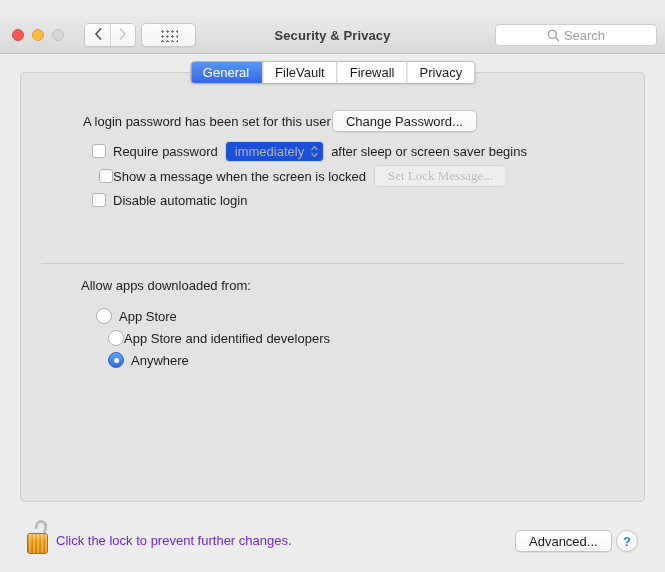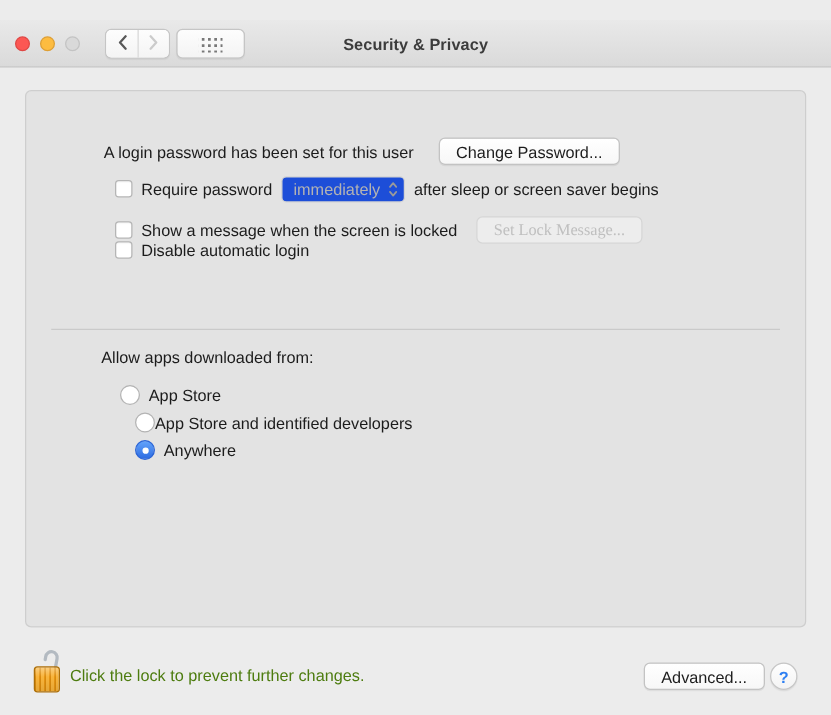--- a/index.html
+++ b/index.html
@@ -127,30 +127,30 @@
   
   .lockicon { position:absolute; left:26px; top:519px; width:24px; height:36px; }
   .shackle { position:absolute; top:0; left:5px; transform:rotate(10deg); transform-origin:80% 100%; }
   .lockbody {
     position:absolute; bottom:1px; left:1px; width:21px; height:21px;
     border-radius:3px; border:1px solid #ad6f08;
     background:
       linear-gradient(rgba(255,255,255,0.35), rgba(255,255,255,0) 40%, rgba(0,0,0,0.08)),
       repeating-linear-gradient(90deg,#d98a0e 0 1px,#f8b43c 1px 3px,#e79614 3px 4px);
   }
-  .lockhint { position:absolute; left:56px; top:533px; font-size:13px; color:#4d7c0f; }
+  .lockhint { position:absolute; left:56px; top:533px; font-size:13px; color:#6d28d9; }
   .advanced { position:absolute; left:515px; top:530px; }
   .helpbtn {
     position:absolute; left:616px; top:530px; width:22px; height:22px;
     border-radius:50%; background:linear-gradient(#ffffff,#f3f3f3);
     border:1px solid #c6c6c6; box-shadow:0 1px 1px rgba(0,0,0,0.08);
     display:flex; align-items:center; justify-content:center;
     color:#2d7ff2; font-size:13px; font-weight:bold;
   }
-  .gap13 { margin-left:20px; }
+  .gap13 { margin-left:1px; }
   .gap8  { margin-left:8px;font-family:Liberation Serif, serif; }
   .lbl   { white-space:nowrap; }
 </style>
 </head>
 <body>
 
 <div class="window">
 
   <div class="titlebar">
     <div class="traffic">
@@ -175,22 +175,37 @@
         </span>
       </div>
     </div>
 
     <div class="showall">
       <span class="gridicon"></span>
     </div>
 
     <div class="wintitle">Security &amp; Privacy</div>
 
-  </div>
-
+    <div class="searchfield">
+      <span style="display:flex;">
+        <svg width="13" height="13" viewBox="0 0 13 13">
+            <circle cx="5.4" cy="5.4" r="4" stroke="#9b9b9b" stroke-width="1.3" fill="none"></circle>
+            <line x1="8.4" y1="8.4" x2="11.6" y2="11.6" stroke="#9b9b9b" stroke-width="1.3" stroke-linecap="round"></line>
+          </svg>
+      </span>
+      <span>Search</span>
+    </div>
+  </div>
+
+  <div class="tabbar">
+    <div class="tab selected">General</div>
+    <div class="tab">FileVault</div>
+    <div class="tab">Firewall</div>
+    <div class="tab">Privacy</div>
+  </div>
 
   <div class="panel">
 
     <div class="row" style="left:62px; top:36px; height:24px;">
       <span class="lbl">A login password has been set for this user</span>
       <button class="btn gap13">Change Password...</button>
     </div>
 
     <div class="row" style="left:71px; top:67px; height:22px; gap:7px;">
       <span class="cb"></span>
@@ -200,21 +215,21 @@
         <span style="display:flex;">
           <svg width="7" height="13" viewBox="0 0 7 13">
               <path d="M1 4.5 L3.5 1.5 L6 4.5" stroke="#9a9a9a" stroke-width="1.4" fill="none" stroke-linecap="round" stroke-linejoin="round"></path>
               <path d="M1 8.5 L3.5 11.5 L6 8.5" stroke="#9a9a9a" stroke-width="1.4" fill="none" stroke-linecap="round" stroke-linejoin="round"></path>
             </svg>
         </span>
       </span>
       <span class="lbl">after sleep or screen saver begins</span>
     </div>
 
-    <div class="row" style="left:71px; top:92px; height:22px; gap:7px;margin-top:8px;">
+    <div class="row" style="left:78px; top:92px; height:22px; ">
       <span class="cb"></span>
       <span class="lbl">Show a message when the screen is locked</span>
       <button class="btn disabled gap8">Set Lock Message...</button>
     </div>
 
     <div class="row" style="left:71px; top:117px; height:20px; gap:7px;">
       <span class="cb"></span>
       <span class="lbl">Disable automatic login</span>
     </div>
 

